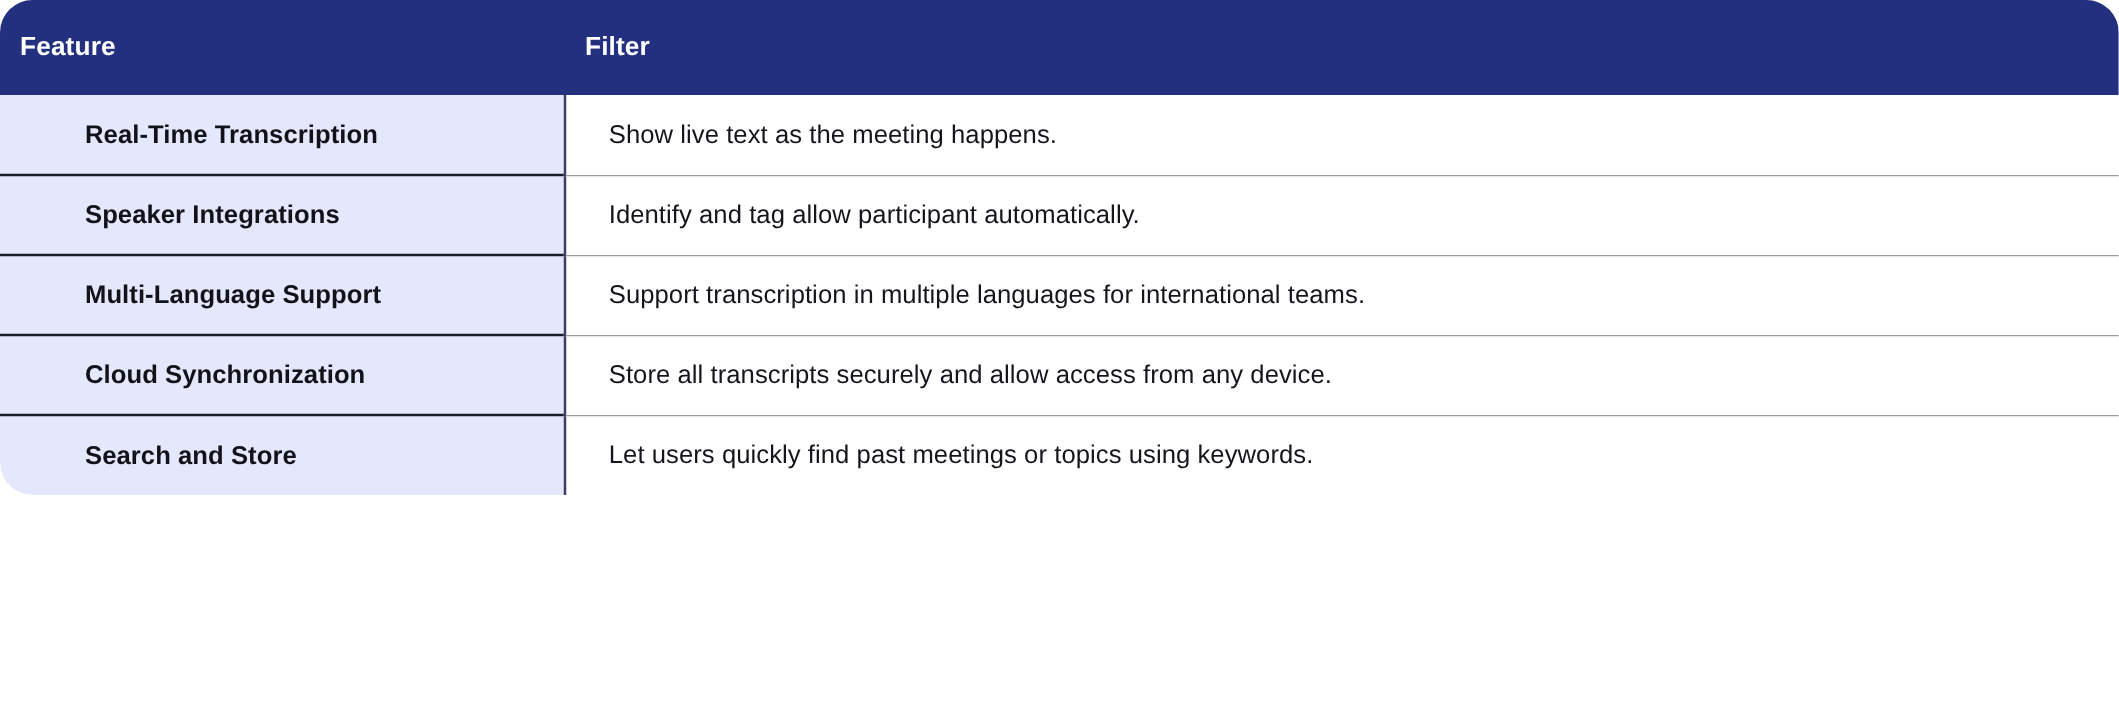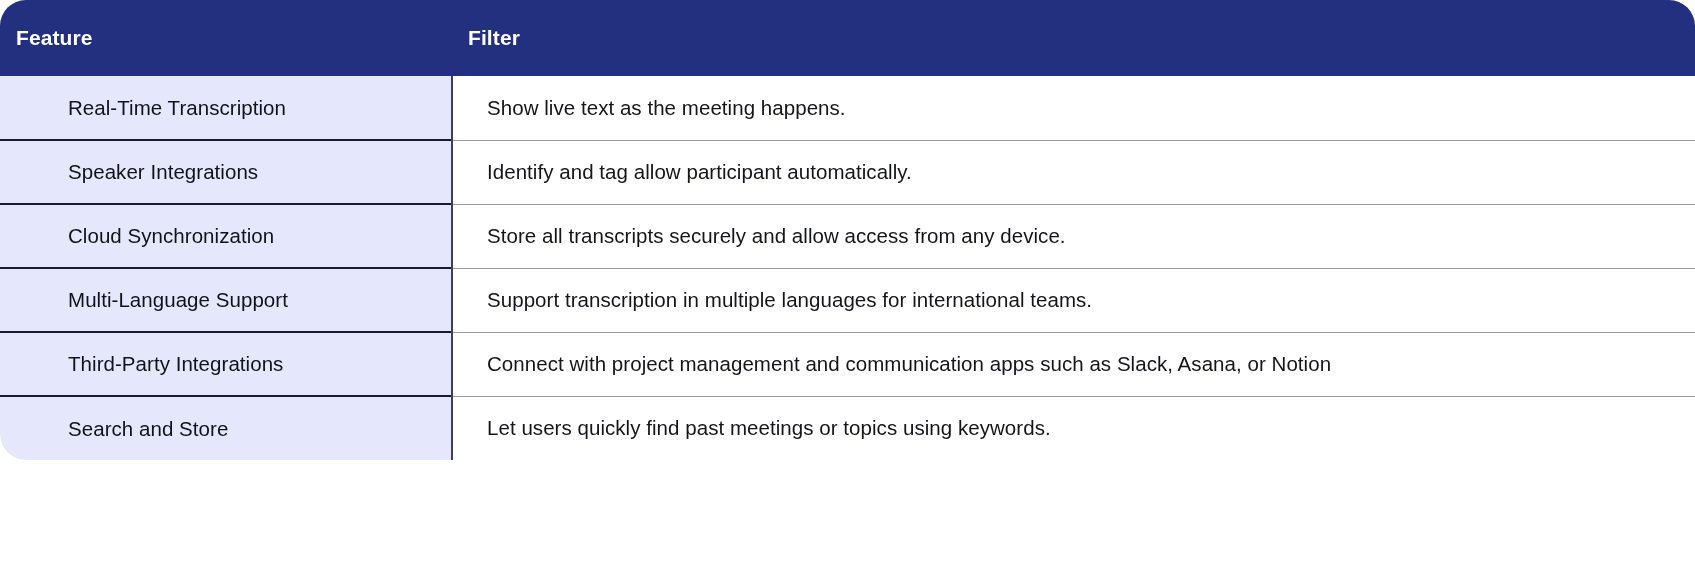--- a/index.html
+++ b/index.html
@@ -49,21 +49,21 @@
   
   .feature-table tbody tr {
     height: 64px;
   }
 
   td.cell-feature {
     width: 420px;
     background: #e5e8fc;
     color: #12131a;
     font-size: 20.5px;
-    font-weight: normal;
+    font-weight: bold;
     padding: 0 12px 0 68px;
     vertical-align: middle;
     border-top: 2px solid #1c1c28;
     border-right: 2px solid #3a3f66;
     box-sizing: border-box;
     letter-spacing: 0.05px;
   }
 
   td.cell-purpose {
     background: #ffffff;
@@ -102,30 +102,26 @@
     <tbody>
       <tr>
         <td class="cell-feature">Real-Time Transcription</td>
         <td class="cell-purpose">Show live text as the meeting happens.</td>
       </tr>
       <tr>
         <td class="cell-feature">Speaker Integrations</td>
         <td class="cell-purpose">Identify and tag allow participant automatically.</td>
       </tr>
       <tr>
-        <td class="cell-feature">Cloud Synchronization</td>
-        <td class="cell-purpose">Store all transcripts securely and allow access from any device.</td>
-      </tr>
-      <tr>
         <td class="cell-feature">Multi-Language Support</td>
         <td class="cell-purpose">Support transcription in multiple languages for international teams.</td>
       </tr>
       <tr>
-        <td class="cell-feature">Third-Party Integrations</td>
-        <td class="cell-purpose">Connect with project management and communication apps such as Slack, Asana, or Notion</td>
+        <td class="cell-feature">Cloud Synchronization</td>
+        <td class="cell-purpose">Store all transcripts securely and allow access from any device.</td>
       </tr>
       <tr>
         <td class="cell-feature">Search and Store</td>
         <td class="cell-purpose">Let users quickly find past meetings or topics using keywords.</td>
       </tr>
     </tbody>
   </table>
 </div>
 
 </body></html>

